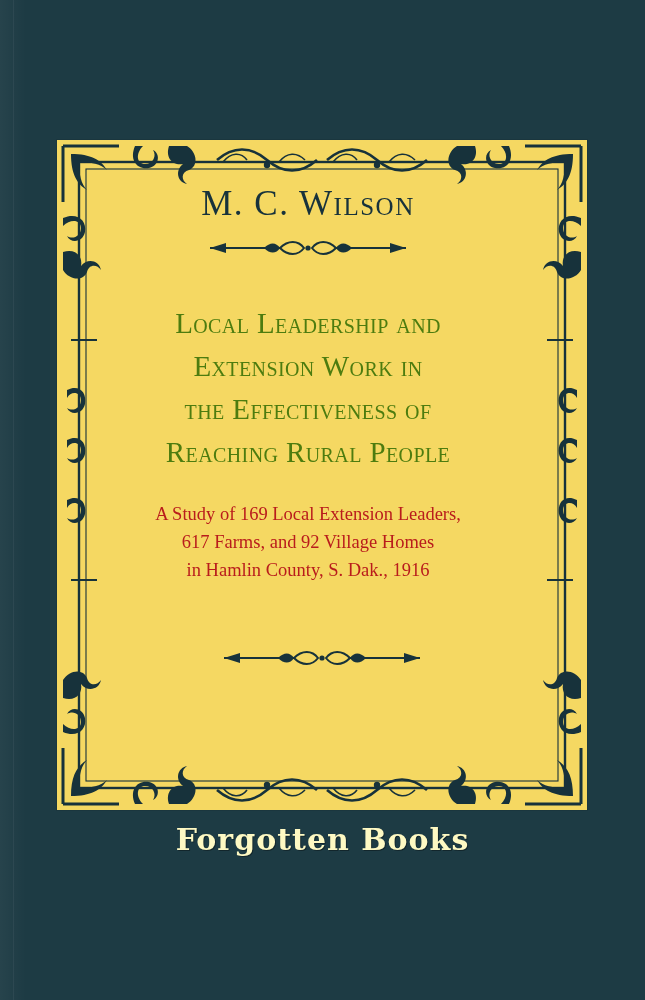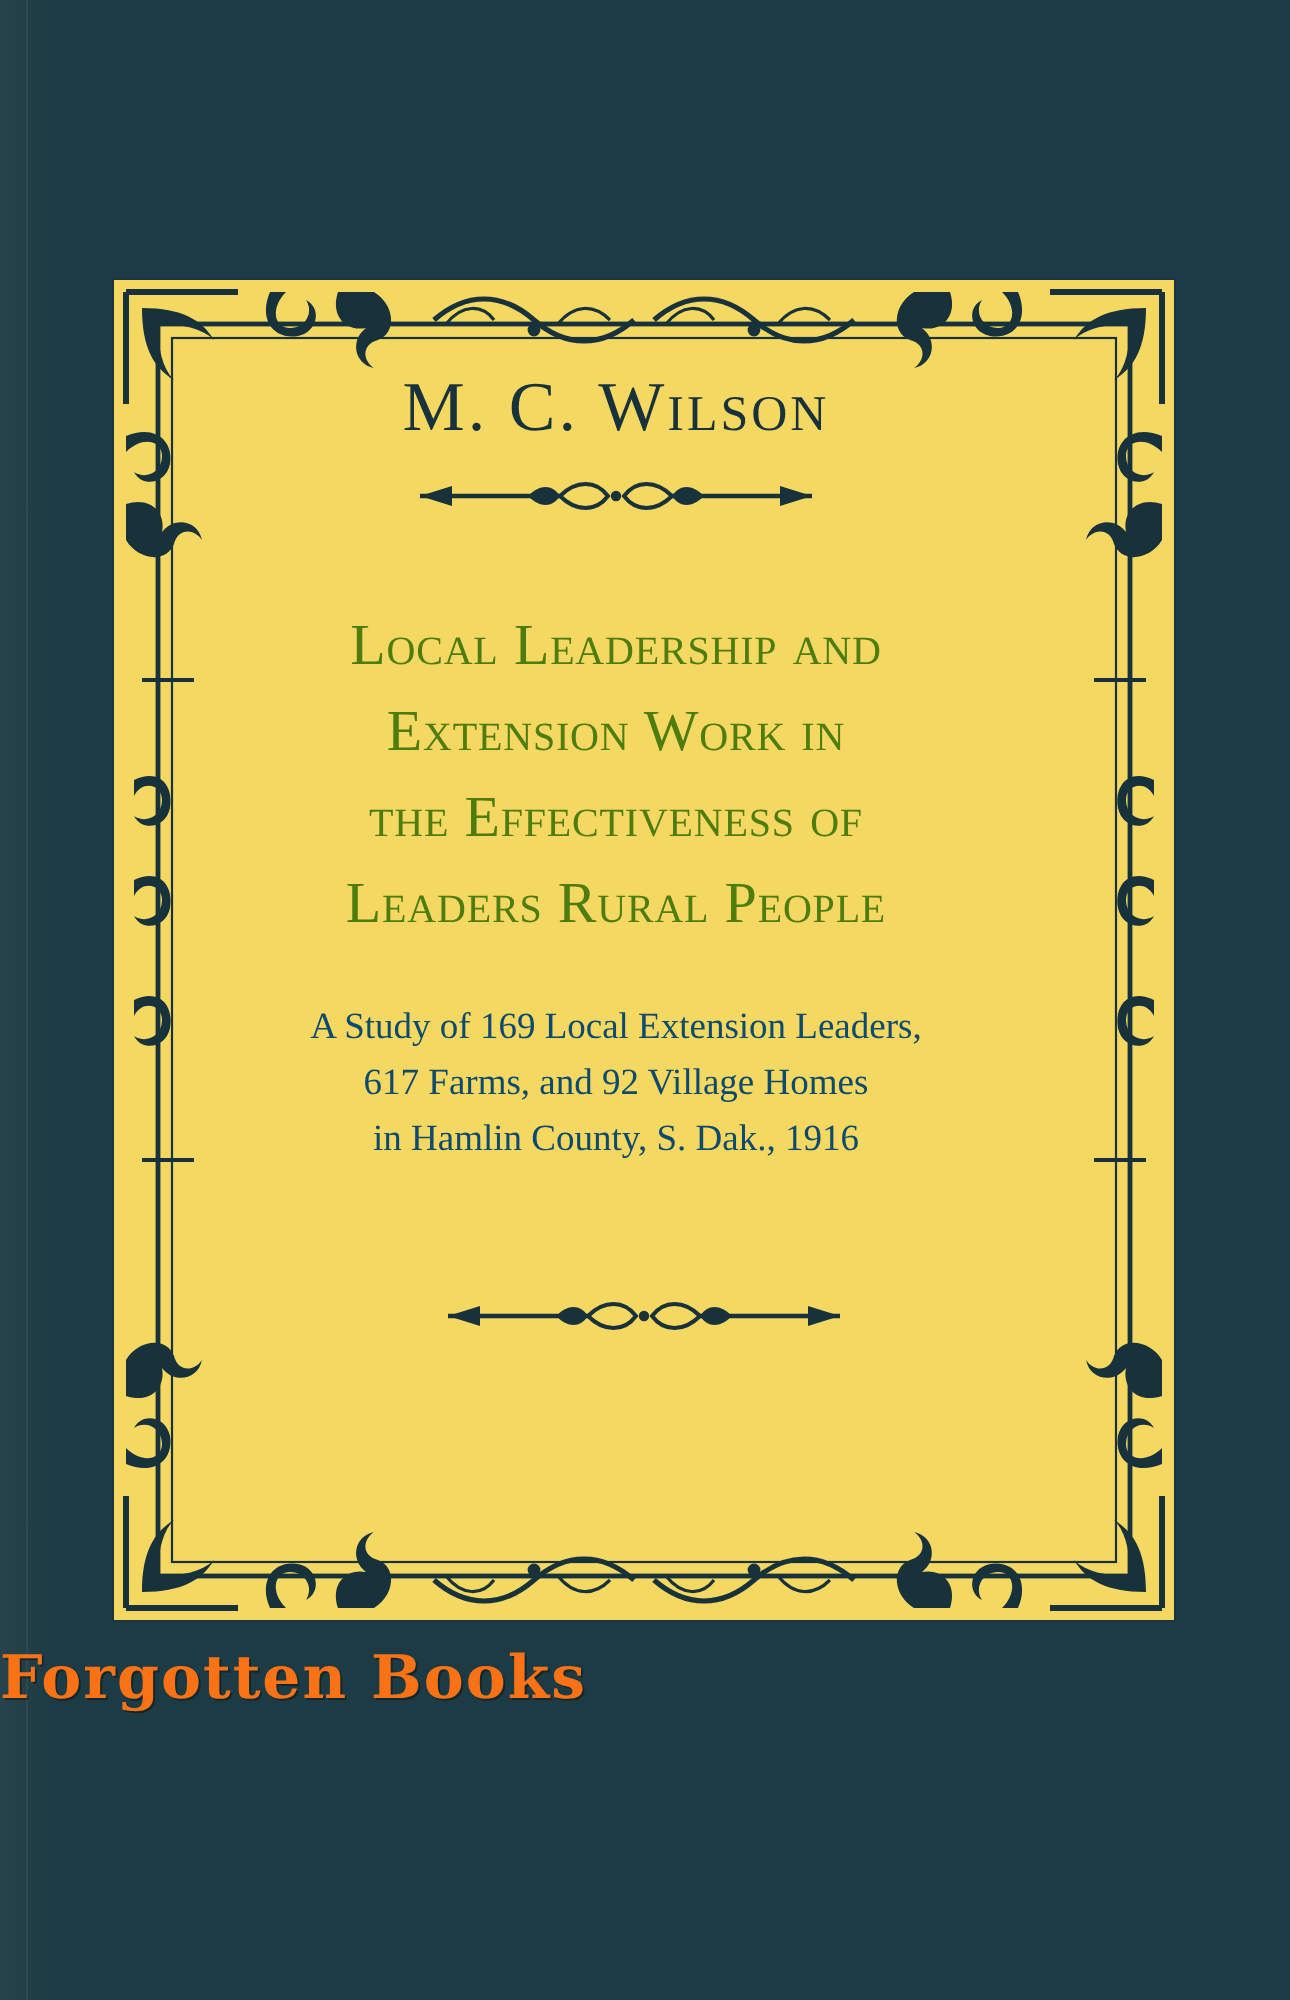--- a/index.html
+++ b/index.html
@@ -85,41 +85,42 @@
     color: #4d7c0f;
     text-align: center;
     font-size: 29px;
     line-height: 1.48;
     font-variant: small-caps;
     letter-spacing: 0.4px;
     margin-top: 44px;
     width: 420px;
   }
   .subtitle {
-    color: #0c4a6e;
+    color: #b91c1c;
     text-align: center;
     font-size: 18.5px;
     line-height: 1.52;
     margin-top: 26px;
     width: 420px;
   }
   .divider-bottom {
     position: absolute;
     left: 50%;
     transform: translateX(-50%);
     top: 508px;
     width: 200px;
     height: 20px;
   }
   .brand {
     position: absolute;
     left: 0;
     top: 822px;
     width: 645px;
-    color: #f97316;
+    text-align: center;
+    color: #fef9c3;
     font-size: 30px;
     letter-spacing: 1px;
     font-family: "DejaVu Serif", serif;
     font-weight: bold;
     text-shadow: 1px 1px 0 rgba(0,0,0,0.35);
   }
 </style>
 </head>
 <body>
 
@@ -190,21 +191,21 @@
         <path d="M128,10 C120,2 110,2 104,10 C110,18 120,18 128,10 Z" fill="none" stroke="#17323b" stroke-width="2"></path>
         <circle cx="100" cy="10" r="2.6" fill="#17323b"></circle>
         <path d="M56,10 C62,4 68,4 72,10 C68,16 62,16 56,10 Z" fill="#17323b"></path>
         <path d="M144,10 C138,4 132,4 128,10 C132,16 138,16 144,10 Z" fill="#17323b"></path>
       </svg>
 
       <div class="title">
         <div>Local Leadership and</div>
         <div>Extension Work in</div>
         <div>the Effectiveness of</div>
-        <div>Leaders Rural People</div>
+        <div>Reaching Rural People</div>
       </div>
 
       <div class="subtitle">
         <div>A Study of 169 Local Extension Leaders,</div>
         <div>617 Farms, and 92 Village Homes</div>
         <div>in Hamlin County, S. Dak., 1916</div>
       </div>
     </div>
 
     <svg class="divider-bottom" viewBox="0 0 200 20" xmlns="http://www.w3.org/2000/svg">

